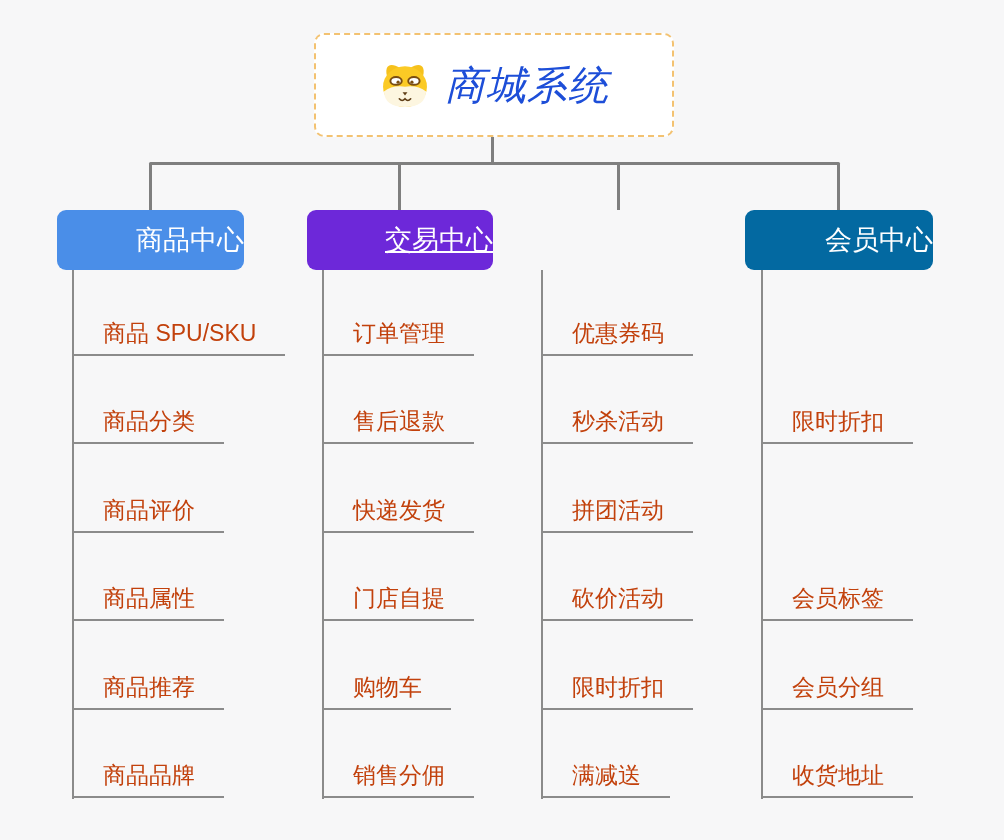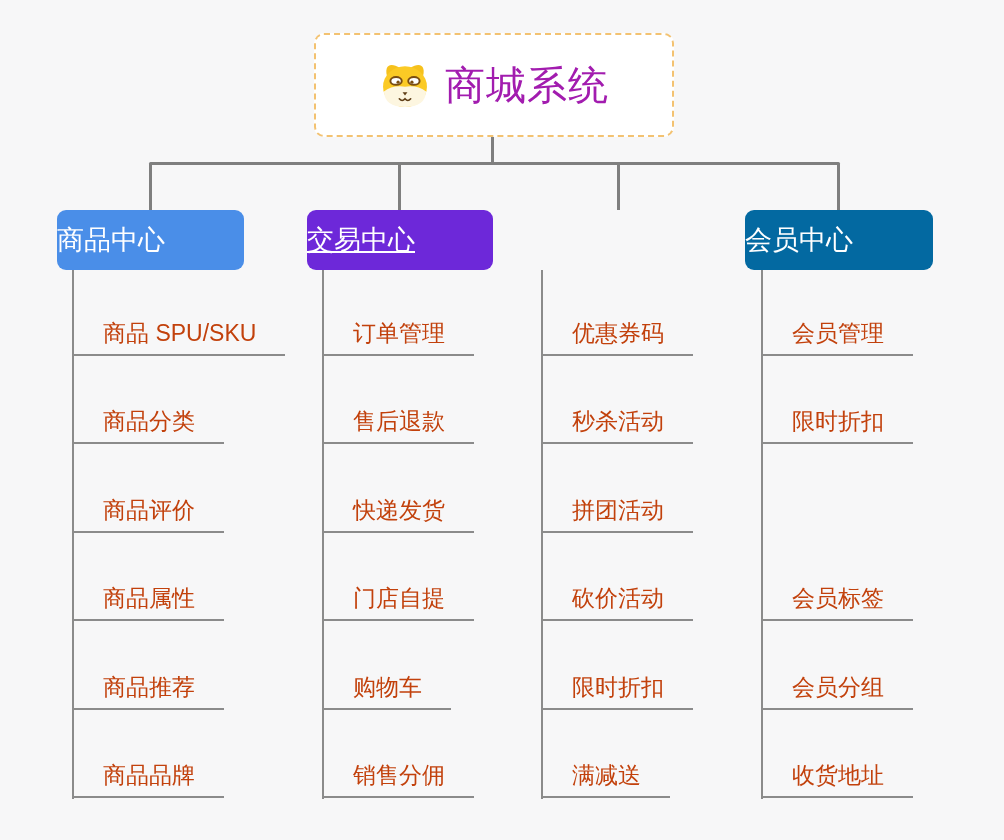--- a/index.html
+++ b/index.html
@@ -30,21 +30,21 @@
     background:#ffffff;border:2px dashed #f3c271;border-radius:10px;
     display:flex;align-items:center;justify-content:center;gap:14px;
     box-sizing:border-box;cursor:pointer;
   }
   .root-title{font-size:40px;color:#f0a73a;letter-spacing:1px;line-height:1;}
   .dog{width:52px;height:48px;flex:0 0 auto;}
 
   
   .branch{
     position:absolute;top:210px;height:60px;border-radius:9px;
-    color:#ffffff;display:flex;align-items:center;justify-content:flex-start;
+    color:#ffffff;display:flex;align-items:center;justify-content:flex-end;
     font-size:27px;cursor:pointer;
   }
   .b1{left:57px;width:187px}
   .b2{left:307px;width:186px}
   .b3{left:525px;width:187px}
   .b4{left:745px;width:188px}
 
   
   .child{
     position:absolute;height:40px;box-sizing:border-box;
@@ -78,21 +78,21 @@
       <path d="M53 22 C59 5 51 0 38 8 L44 23 Z" fill="#f6c11c"></path>
       <ellipse cx="32" cy="31" rx="27" ry="25" fill="#fbca25"></ellipse>
       <path d="M6 37 Q16 29 32 31 Q48 29 58 37 Q57 56 32 56 Q7 56 6 37 Z" fill="#fdf6e0"></path>
       <ellipse cx="21" cy="24" rx="7" ry="4.8" fill="#ffffff" stroke="#7a4d12" stroke-width="2.4"></ellipse>
       <circle cx="23.5" cy="25.5" r="2" fill="#7a4d12"></circle>
       <ellipse cx="43" cy="24" rx="7" ry="4.8" fill="#ffffff" stroke="#7a4d12" stroke-width="2.4"></ellipse>
       <circle cx="40.5" cy="25.5" r="2" fill="#7a4d12"></circle>
       <path d="M29 38 L35 38 L32 42 Z" fill="#5f3e17"></path>
       <path d="M25 46 Q28.5 50 32 46 Q35.5 50 39 46" stroke="#5f3e17" stroke-width="2" fill="none" stroke-linecap="round"></path>
     </svg>
-    <span class="root-title" style="color: #a21caf;">商城系统</span>
+    <span class="root-title" style="color: #1d4ed8; font-style: italic;">商城系统</span>
   </div>
 
   <div class="branch b1" style="background-color: rgb(74, 142, 232);">
     <span>商品中心</span>
   </div>
   <div class="branch b2" style="background-color: #6d28d9; text-decoration: underline;">
     <span>交易中心</span>
   </div>
   <div class="branch b4" style="background-color: #0369a1;">
     <span>会员中心</span>
@@ -148,23 +148,20 @@
   <div class="child c3 r4">
       <span>砍价活动</span>
     </div>
   <div class="child c3 r5">
       <span>限时折扣</span>
     </div>
   <div class="child c3 r6">
       <span>满减送</span>
     </div>
 
-  <div class="child c4 r1">
-      <span>会员管理</span>
-    </div>
   <div class="child c4 r2">
       <span>限时折扣</span>
     </div>
   <div class="child c4 r4">
       <span>会员标签</span>
     </div>
   <div class="child c4 r5">
       <span>会员分组</span>
     </div>
   <div class="child c4 r6">

